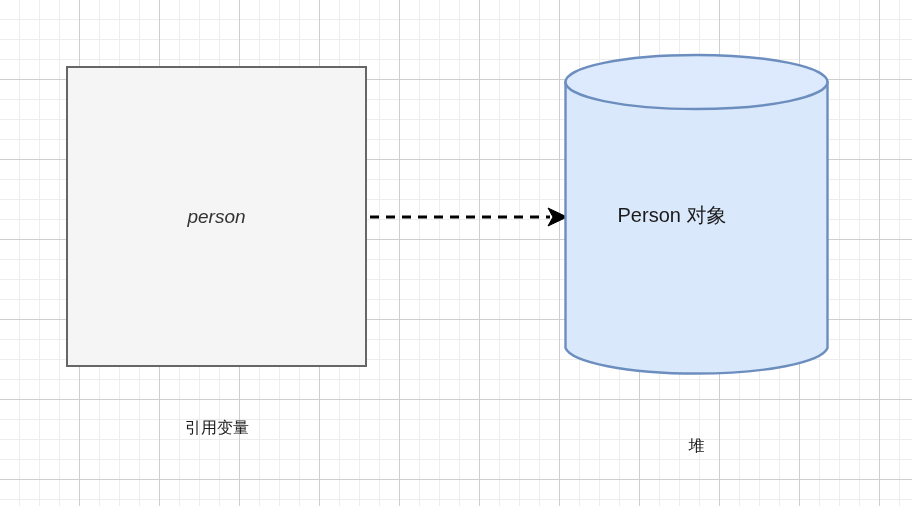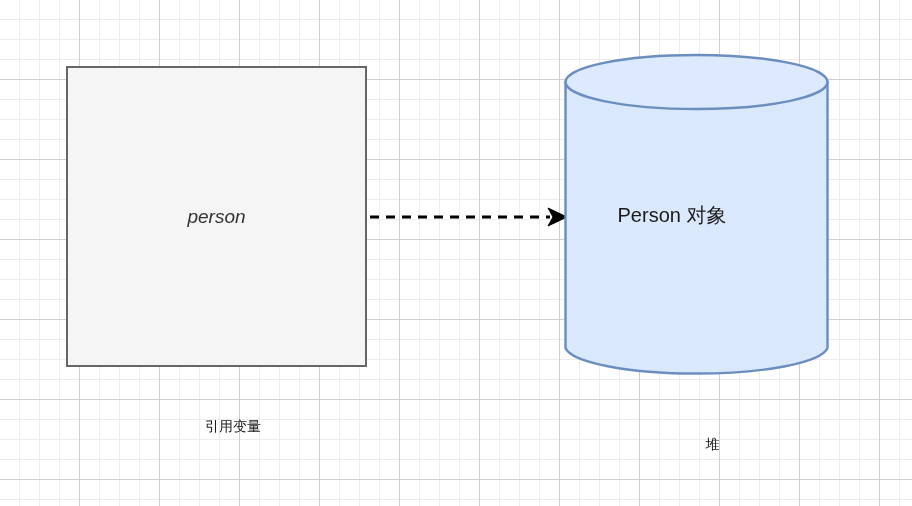--- a/index.html
+++ b/index.html
@@ -79,25 +79,24 @@
     position: absolute;
     left: 362px;
     top: 200px;
     width: 215px;
     height: 36px;
   }
 
   
   .caption {
     position: absolute;
-    font-size: 14px;
+    font-size: 16px;
     color: #1a1a1a;
     white-space: nowrap;
     user-select: none;
-    margin-left: 16px;
   }
   .caption-stack {
     left: 0;
     top: 418px;
     width: 434px;
     text-align: center;
   }
   .caption-heap {
     left: 564px;
     top: 436px;

